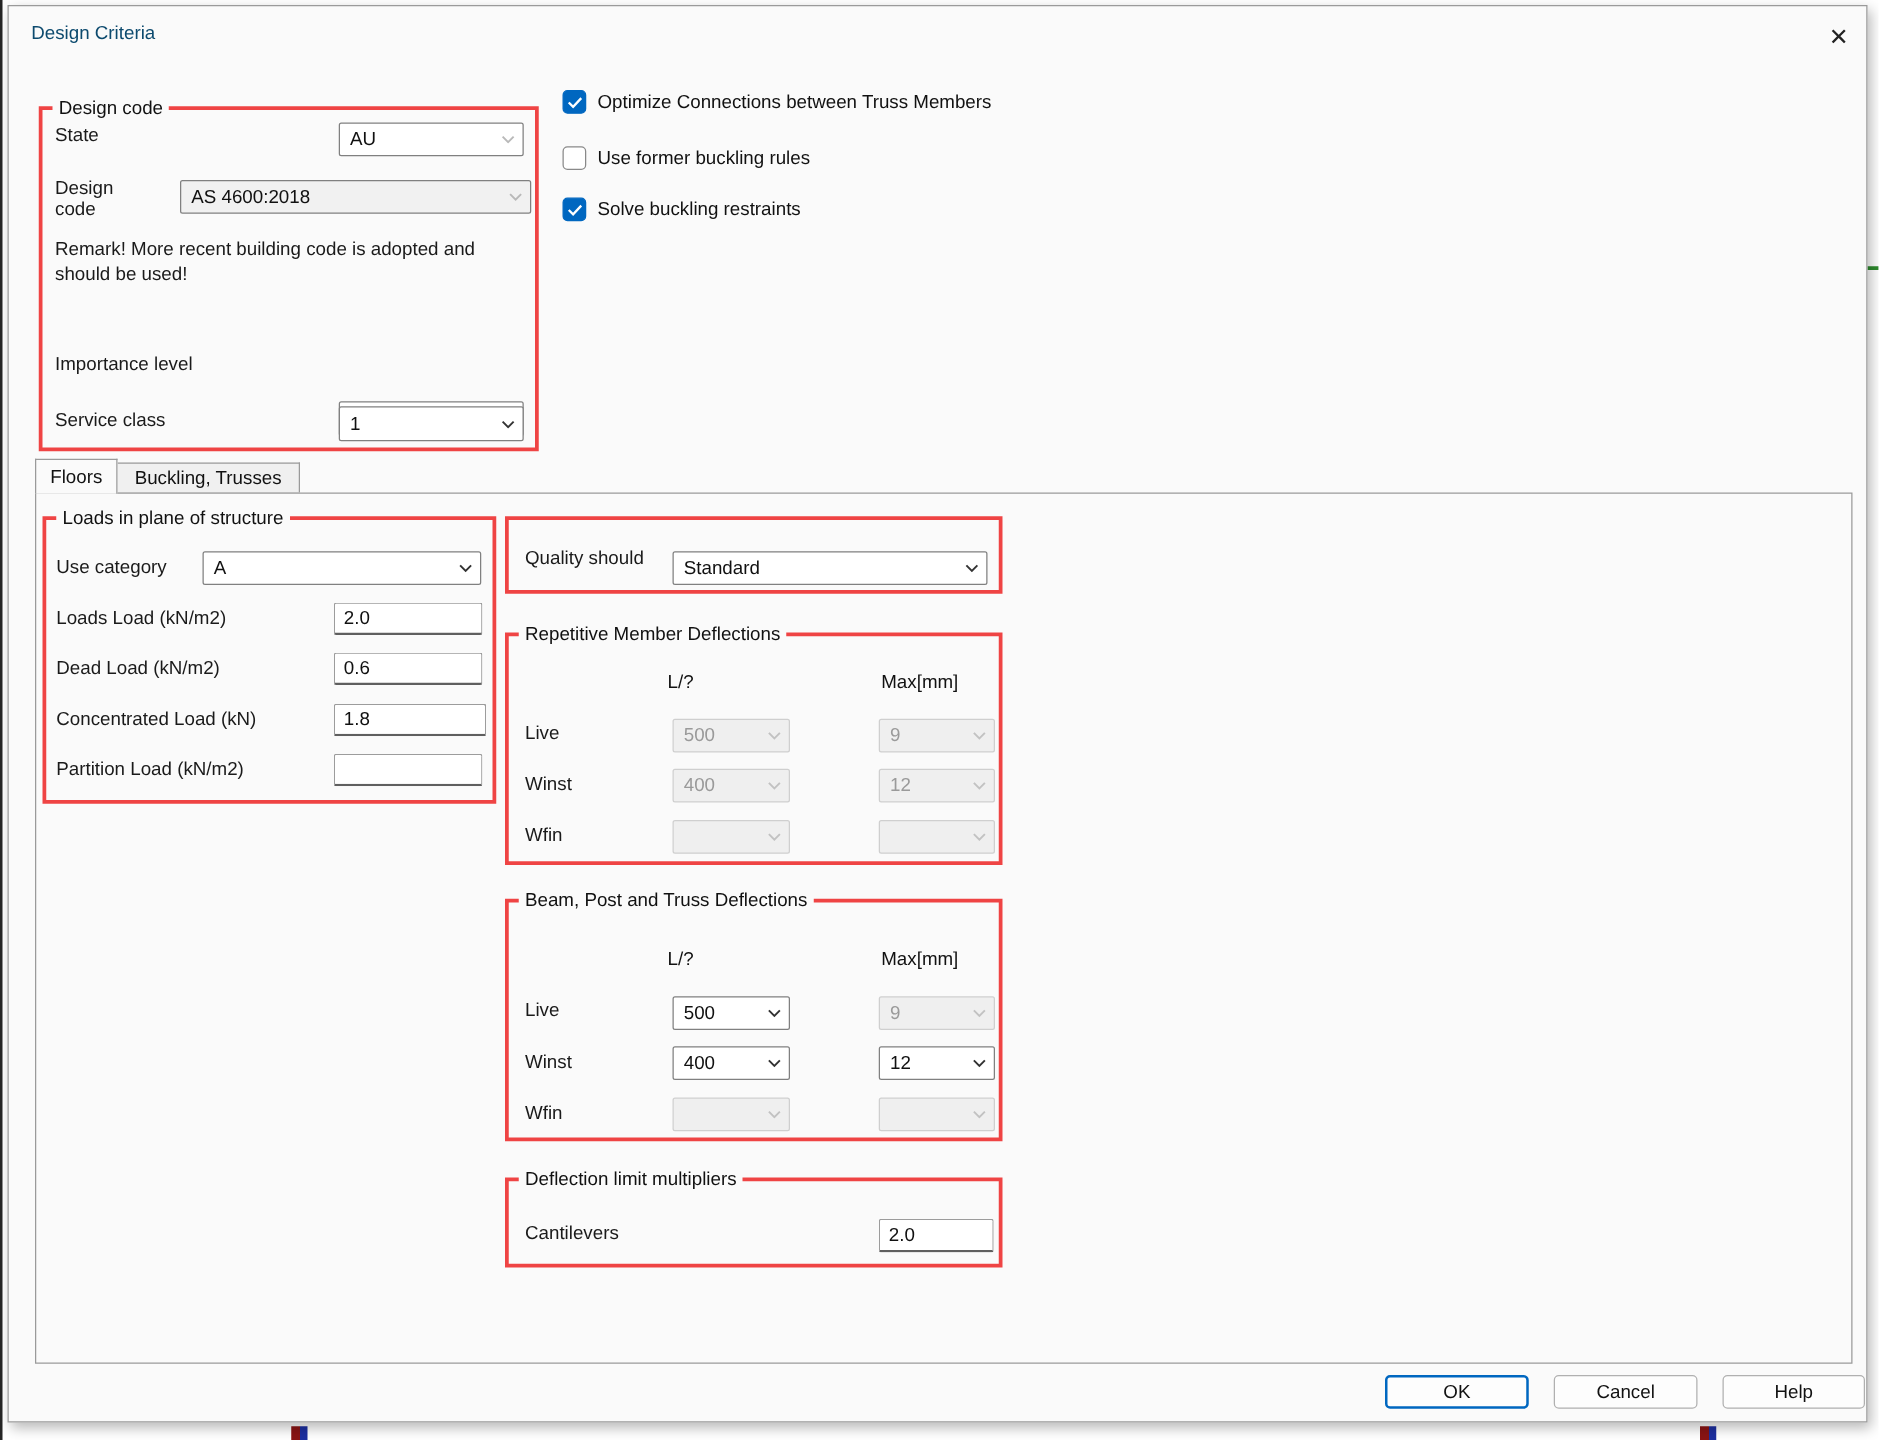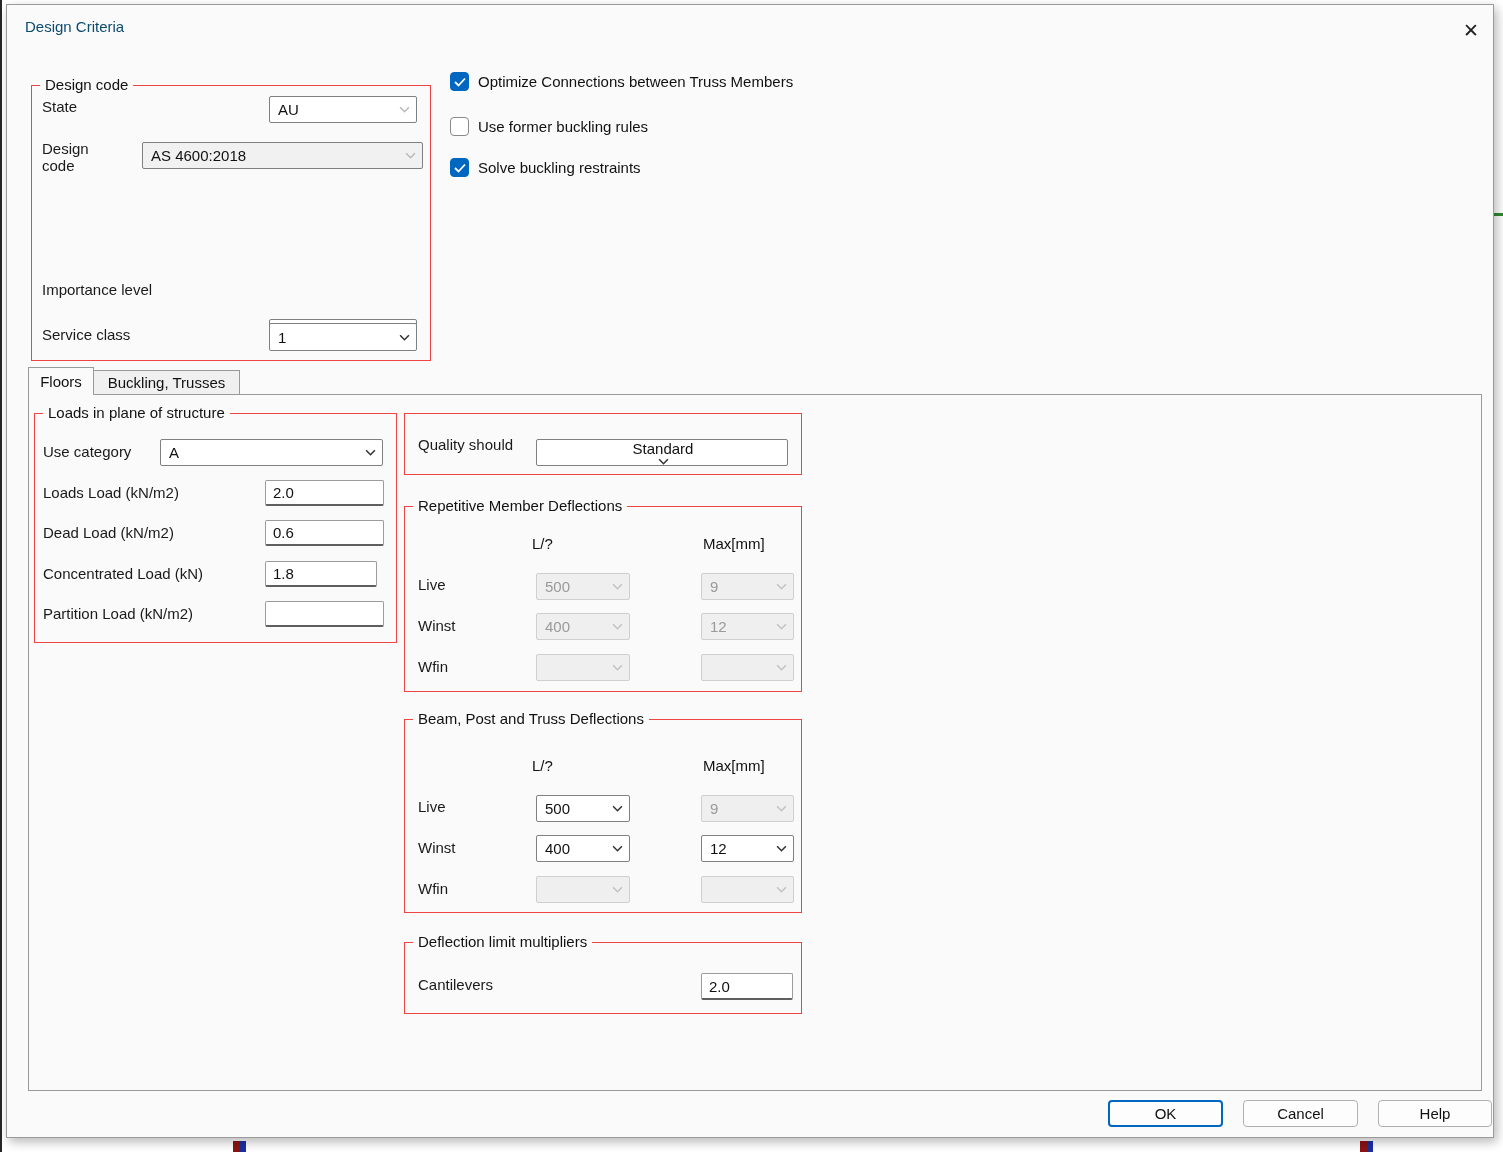--- a/index.html
+++ b/index.html
@@ -10,21 +10,21 @@
   .green-seg{position:absolute;left:1493px;top:213px;width:10px;height:3px;background:#2e8b2e;}
   .truss-mark{position:absolute;top:1141px;width:13px;height:11px;
               background:linear-gradient(to right,#8a1414 0 55%,#1d2fa0 55% 100%);}
   
   .dialog{position:absolute;left:6px;top:4px;width:1488px;height:1134px;background:#fafafa;
           border:1px solid #9a9a9a;box-shadow:3px 4px 10px rgba(0,0,0,.28);box-sizing:border-box;}
   .dlg-title{position:absolute;left:18px;top:13px;font-size:15px;color:#0c4a6e;}
   .dlg-close{position:absolute;left:1448px;top:9px;width:32px;height:32px;display:flex;align-items:center;
              justify-content:center;font-size:19px;color:#222;cursor:default;background:transparent;border:none;}
   
-  .group{position:absolute;border:1px solid #ef4444;box-sizing:border-box;}
+  .group{position:absolute;border:3px solid #ef4444;box-sizing:border-box;}
   .legend{position:absolute;top:-10px;left:8px;background:#fafafa;padding:0 5px;font-size:15px;color:#111;white-space:nowrap;}
   .lbl{position:absolute;font-size:15px;color:#1a1a1a;white-space:nowrap;}
   .lbl.wrap{white-space:normal;}
   
   .combo{position:absolute;display:flex;align-items:center;justify-content:space-between;
          background:#fff;border:1px solid #808080;border-radius:2px;box-sizing:border-box;
          padding:0 6px 0 8px;font-size:15px;color:#111;}
   .combo .chev{display:flex;align-items:center;color:#333;}
   .combo.graychev .chev{color:#b9b9b9;}
   .combo.disabled{background:#efefef;border-color:#cfcfcf;color:#9a9a9a;}
@@ -84,20 +84,21 @@
       <div class="lbl wrap" style="left:10px;top:54px;width:70px;">Design code</div>
       <div class="combo graychev graybg" style="left:110px;top:56px;width:281px;height:27px;">
         <span class="val">AS 4600:2018</span>
         <span class="chev">
             <svg viewBox="0 0 10 6" width="11" height="7">
               <path d="M1 1l4 4 4-4" fill="none" stroke="currentColor" stroke-width="1.4"></path>
             </svg>
           </span>
       </div>
 
+      <div class="lbl wrap" style="left:10px;top:102px;width:372px;line-height:20px;">Remark! More recent building code is adopted and should be used!</div>
 
       <div class="lbl" style="left:10px;top:195px;">Importance level</div>
       <div class="combo" style="left:237px;top:192px;width:148px;height:28px;margin-top:41px;">
         <span class="val">IL2</span>
         <span class="chev">
             <svg viewBox="0 0 10 6" width="11" height="7">
               <path d="M1 1l4 4 4-4" fill="none" stroke="currentColor" stroke-width="1.4"></path>
             </svg>
           </span>
       </div>
@@ -152,29 +153,29 @@
             </span>
         </div>
 
         <div class="lbl" style="left:8px;top:70px;">Loads Load (kN/m2)</div>
         <input class="textbox" style="left: 230px; top: 66px; width: 119px; height: 26px;" value="2.0">
 
         <div class="lbl" style="left:8px;top:110px;">Dead Load (kN/m2)</div>
         <input class="textbox" style="left: 230px; top: 106px; width: 119px; height: 26px;" value="0.6">
 
         <div class="lbl" style="left:8px;top:151px;">Concentrated Load (kN)</div>
-        <input class="textbox" style="left: 230px; top: 147px; width: 112px; height: 26px;" value="1.8">
+        <input class="textbox" style="left: 230px; top: 147px; width: 122px; height: 26px;" value="1.8">
 
         <div class="lbl" style="left:8px;top:191px;">Partition Load (kN/m2)</div>
         <input class="textbox" style="left: 230px; top: 187px; width: 119px; height: 26px;" value="">
       </div>
 
       <div class="group" style="left:375px;top:18px;width:398px;height:62px;">
         <div class="lbl" style="left:13px;top:22px;">Quality should</div>
-        <div class="combo" style="left:131px;top:25px;width:252px;height:27px;flex-direction:column;">
+        <div class="combo" style="left:131px;top:25px;width:252px;height:27px;">
           <span class="val">Standard</span>
           <span class="chev">
               <svg viewBox="0 0 10 6" width="11" height="7">
                 <path d="M1 1l4 4 4-4" fill="none" stroke="currentColor" stroke-width="1.4"></path>
               </svg>
             </span>
         </div>
       </div>
 
       <div class="group" style="left:375px;top:111px;width:398px;height:186px;">

